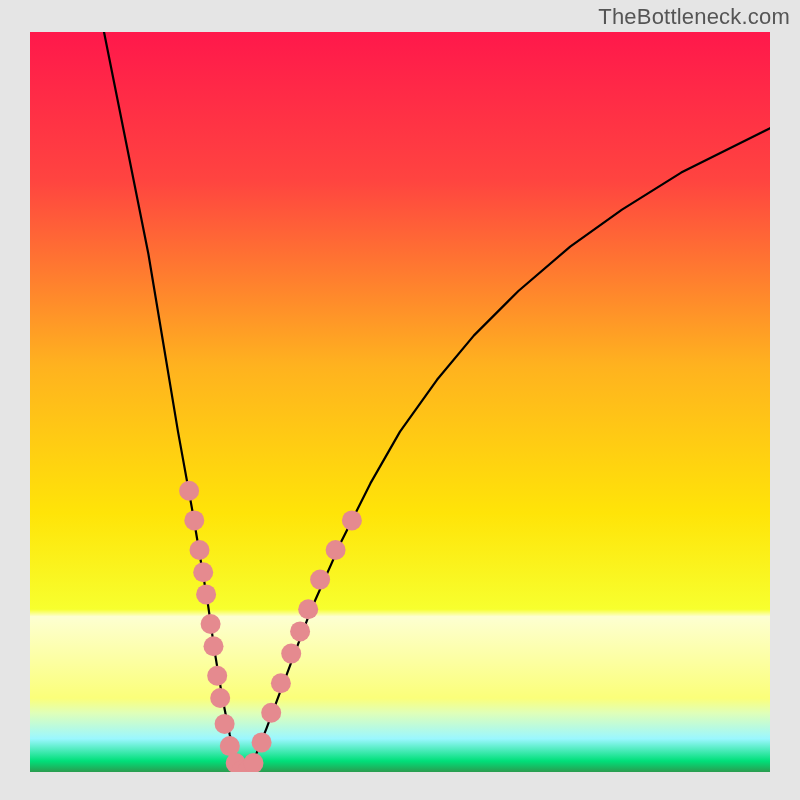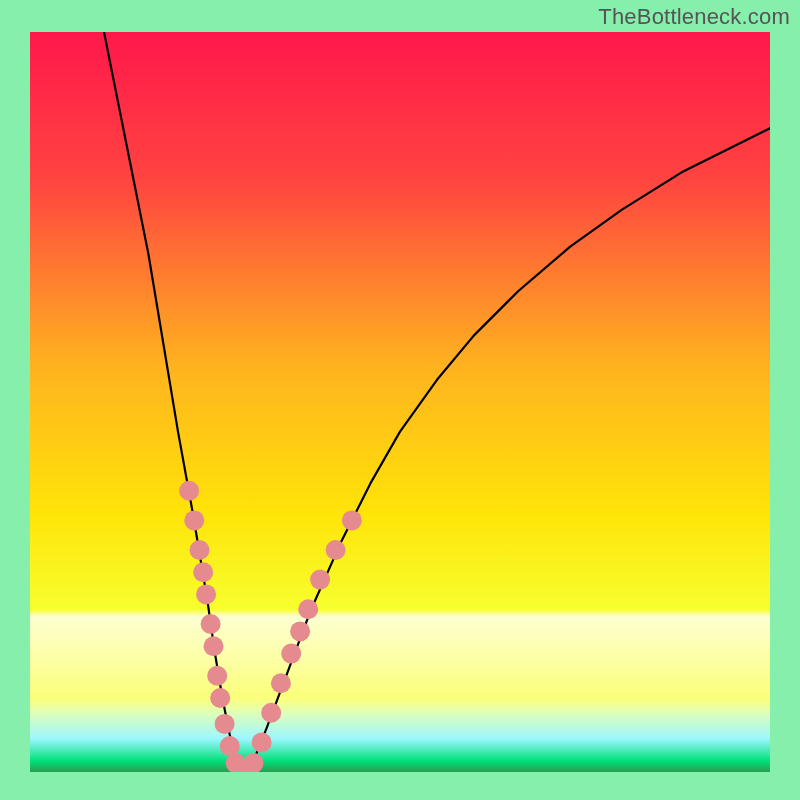--- a/index.html
+++ b/index.html
@@ -8,21 +8,21 @@
     width: 800px;
     height: 800px;
     background: #000;
     overflow: hidden;
     font-family: Arial, Helvetica, sans-serif;
   }
   .stage {
     position: relative;
     width: 800px;
     height: 800px;
-    background: #86efac;
+    background: #e5e5e5;
   }
   .watermark {
     position: absolute;
     top: 4px;
     right: 10px;
     color: #555;
     font-size: 22px;
     font-weight: 500;
     letter-spacing: 0.2px;
     user-select: none;

